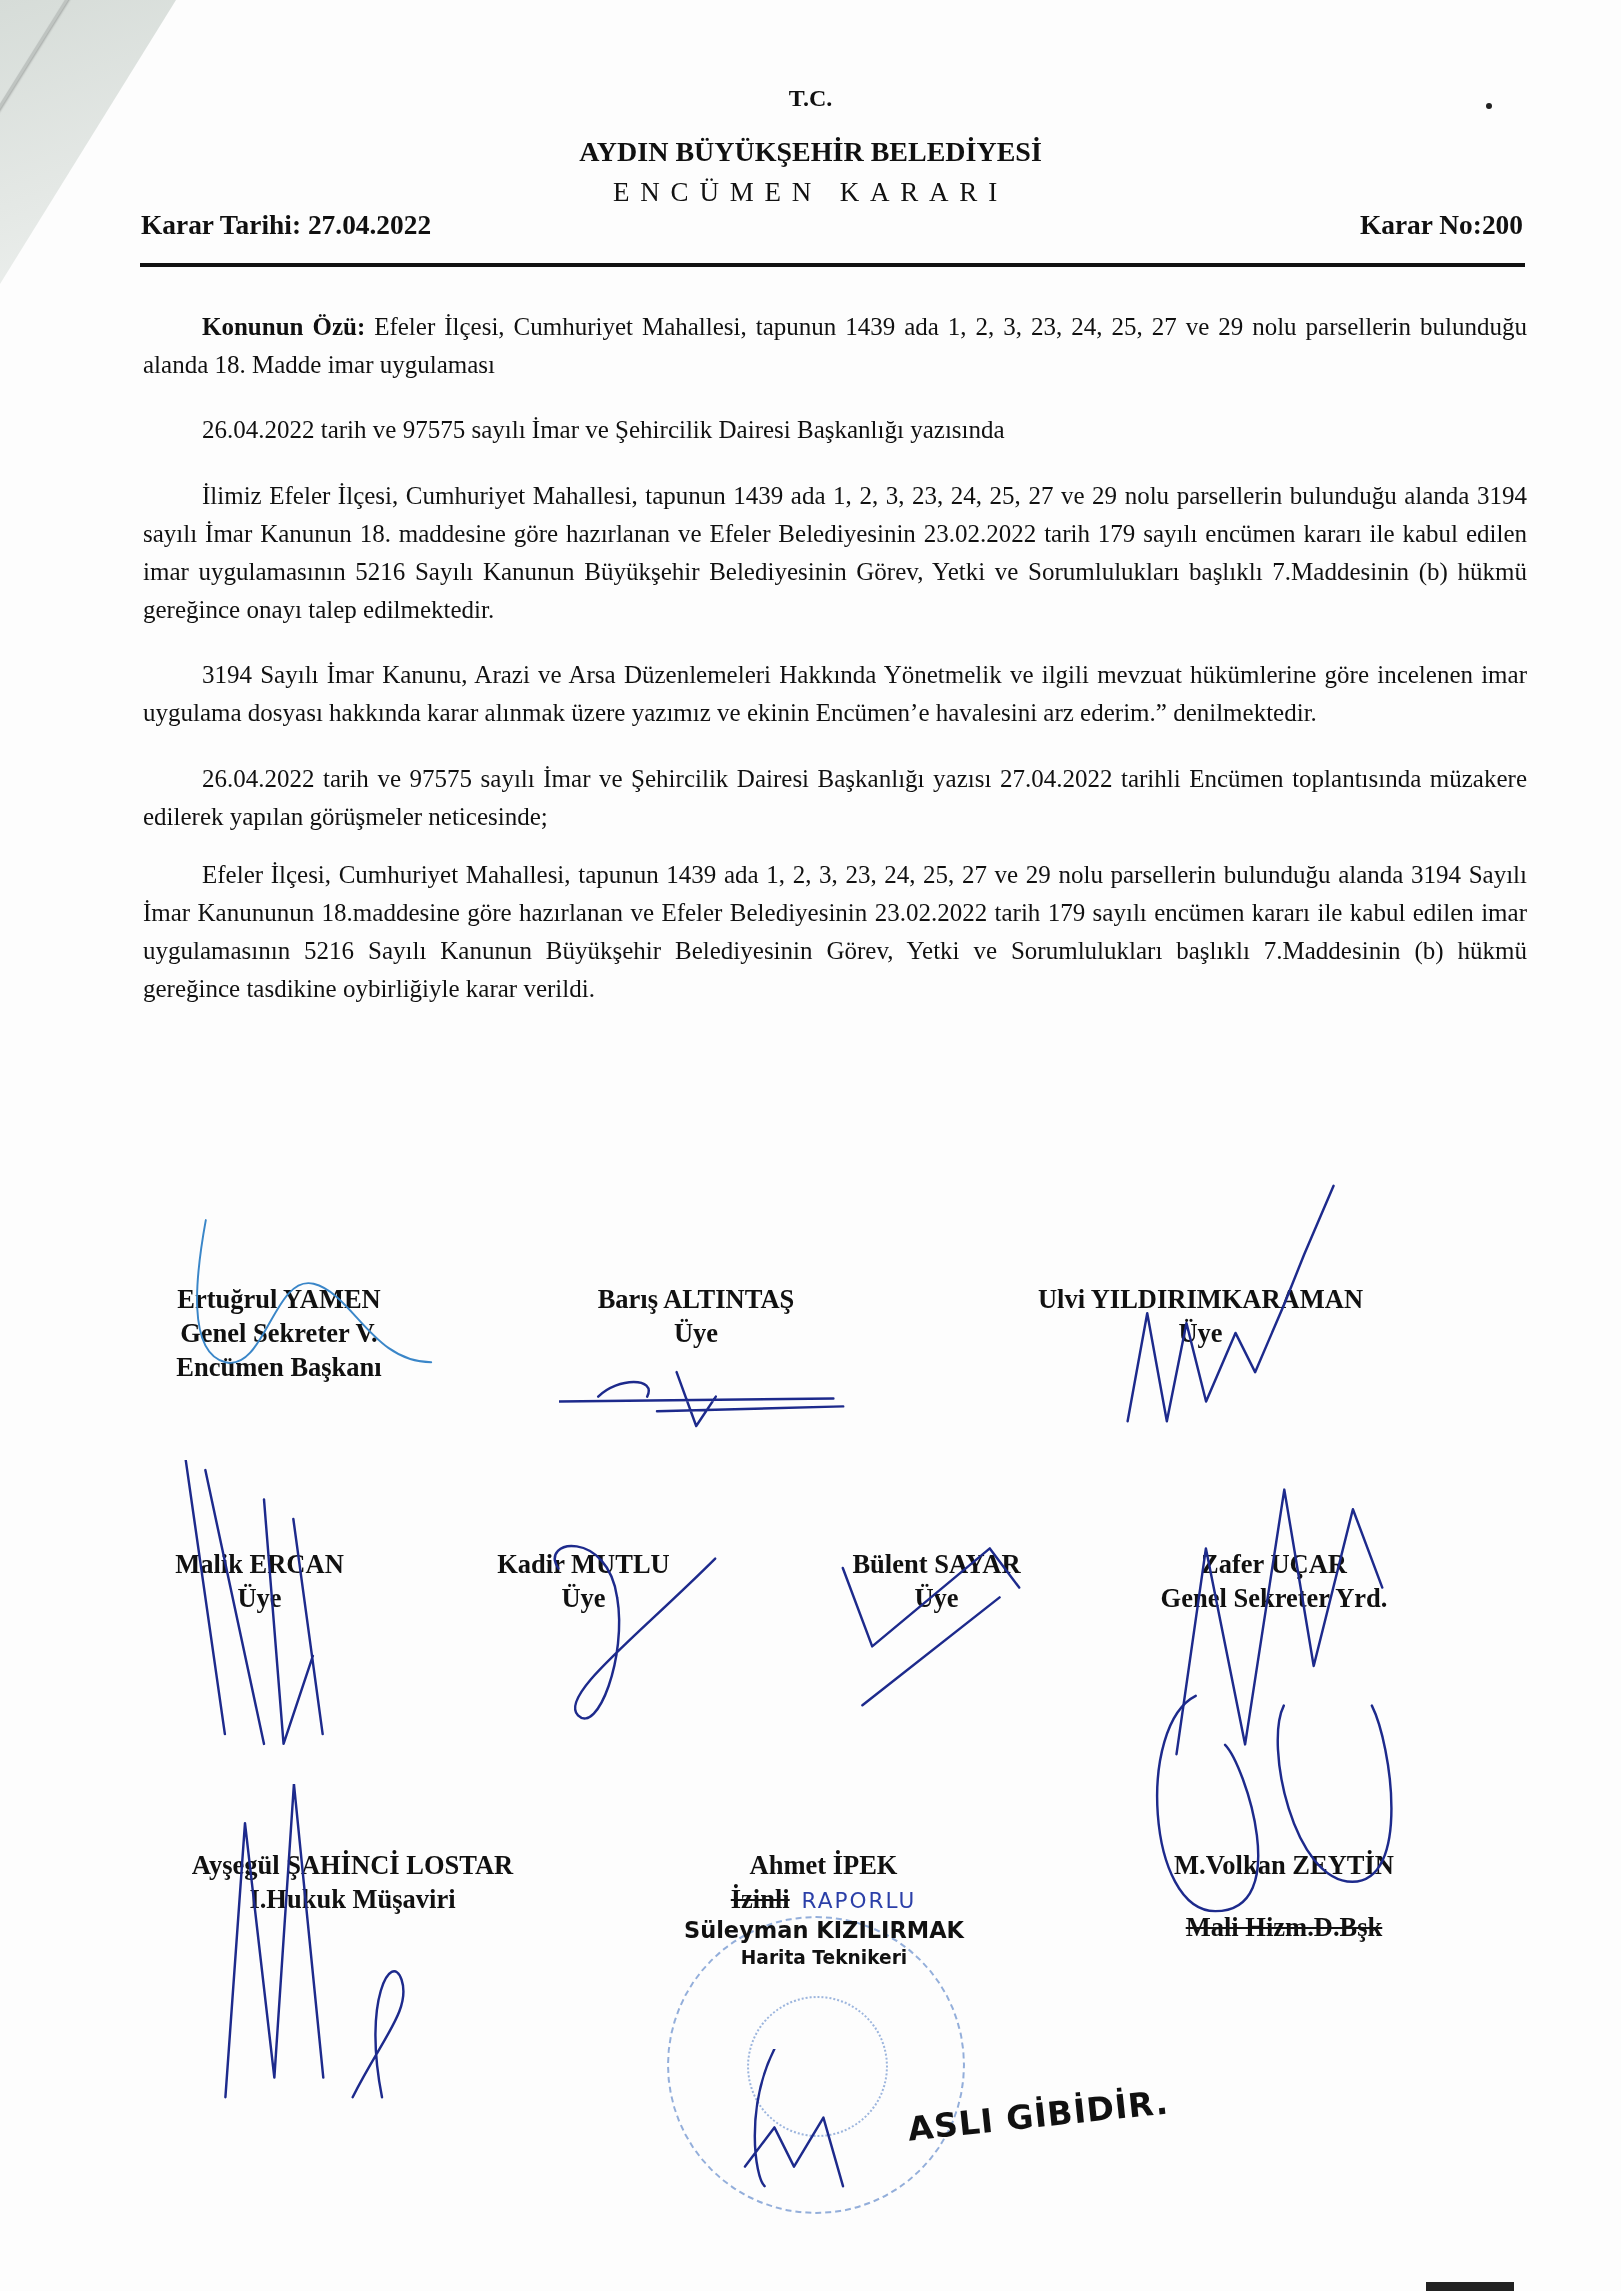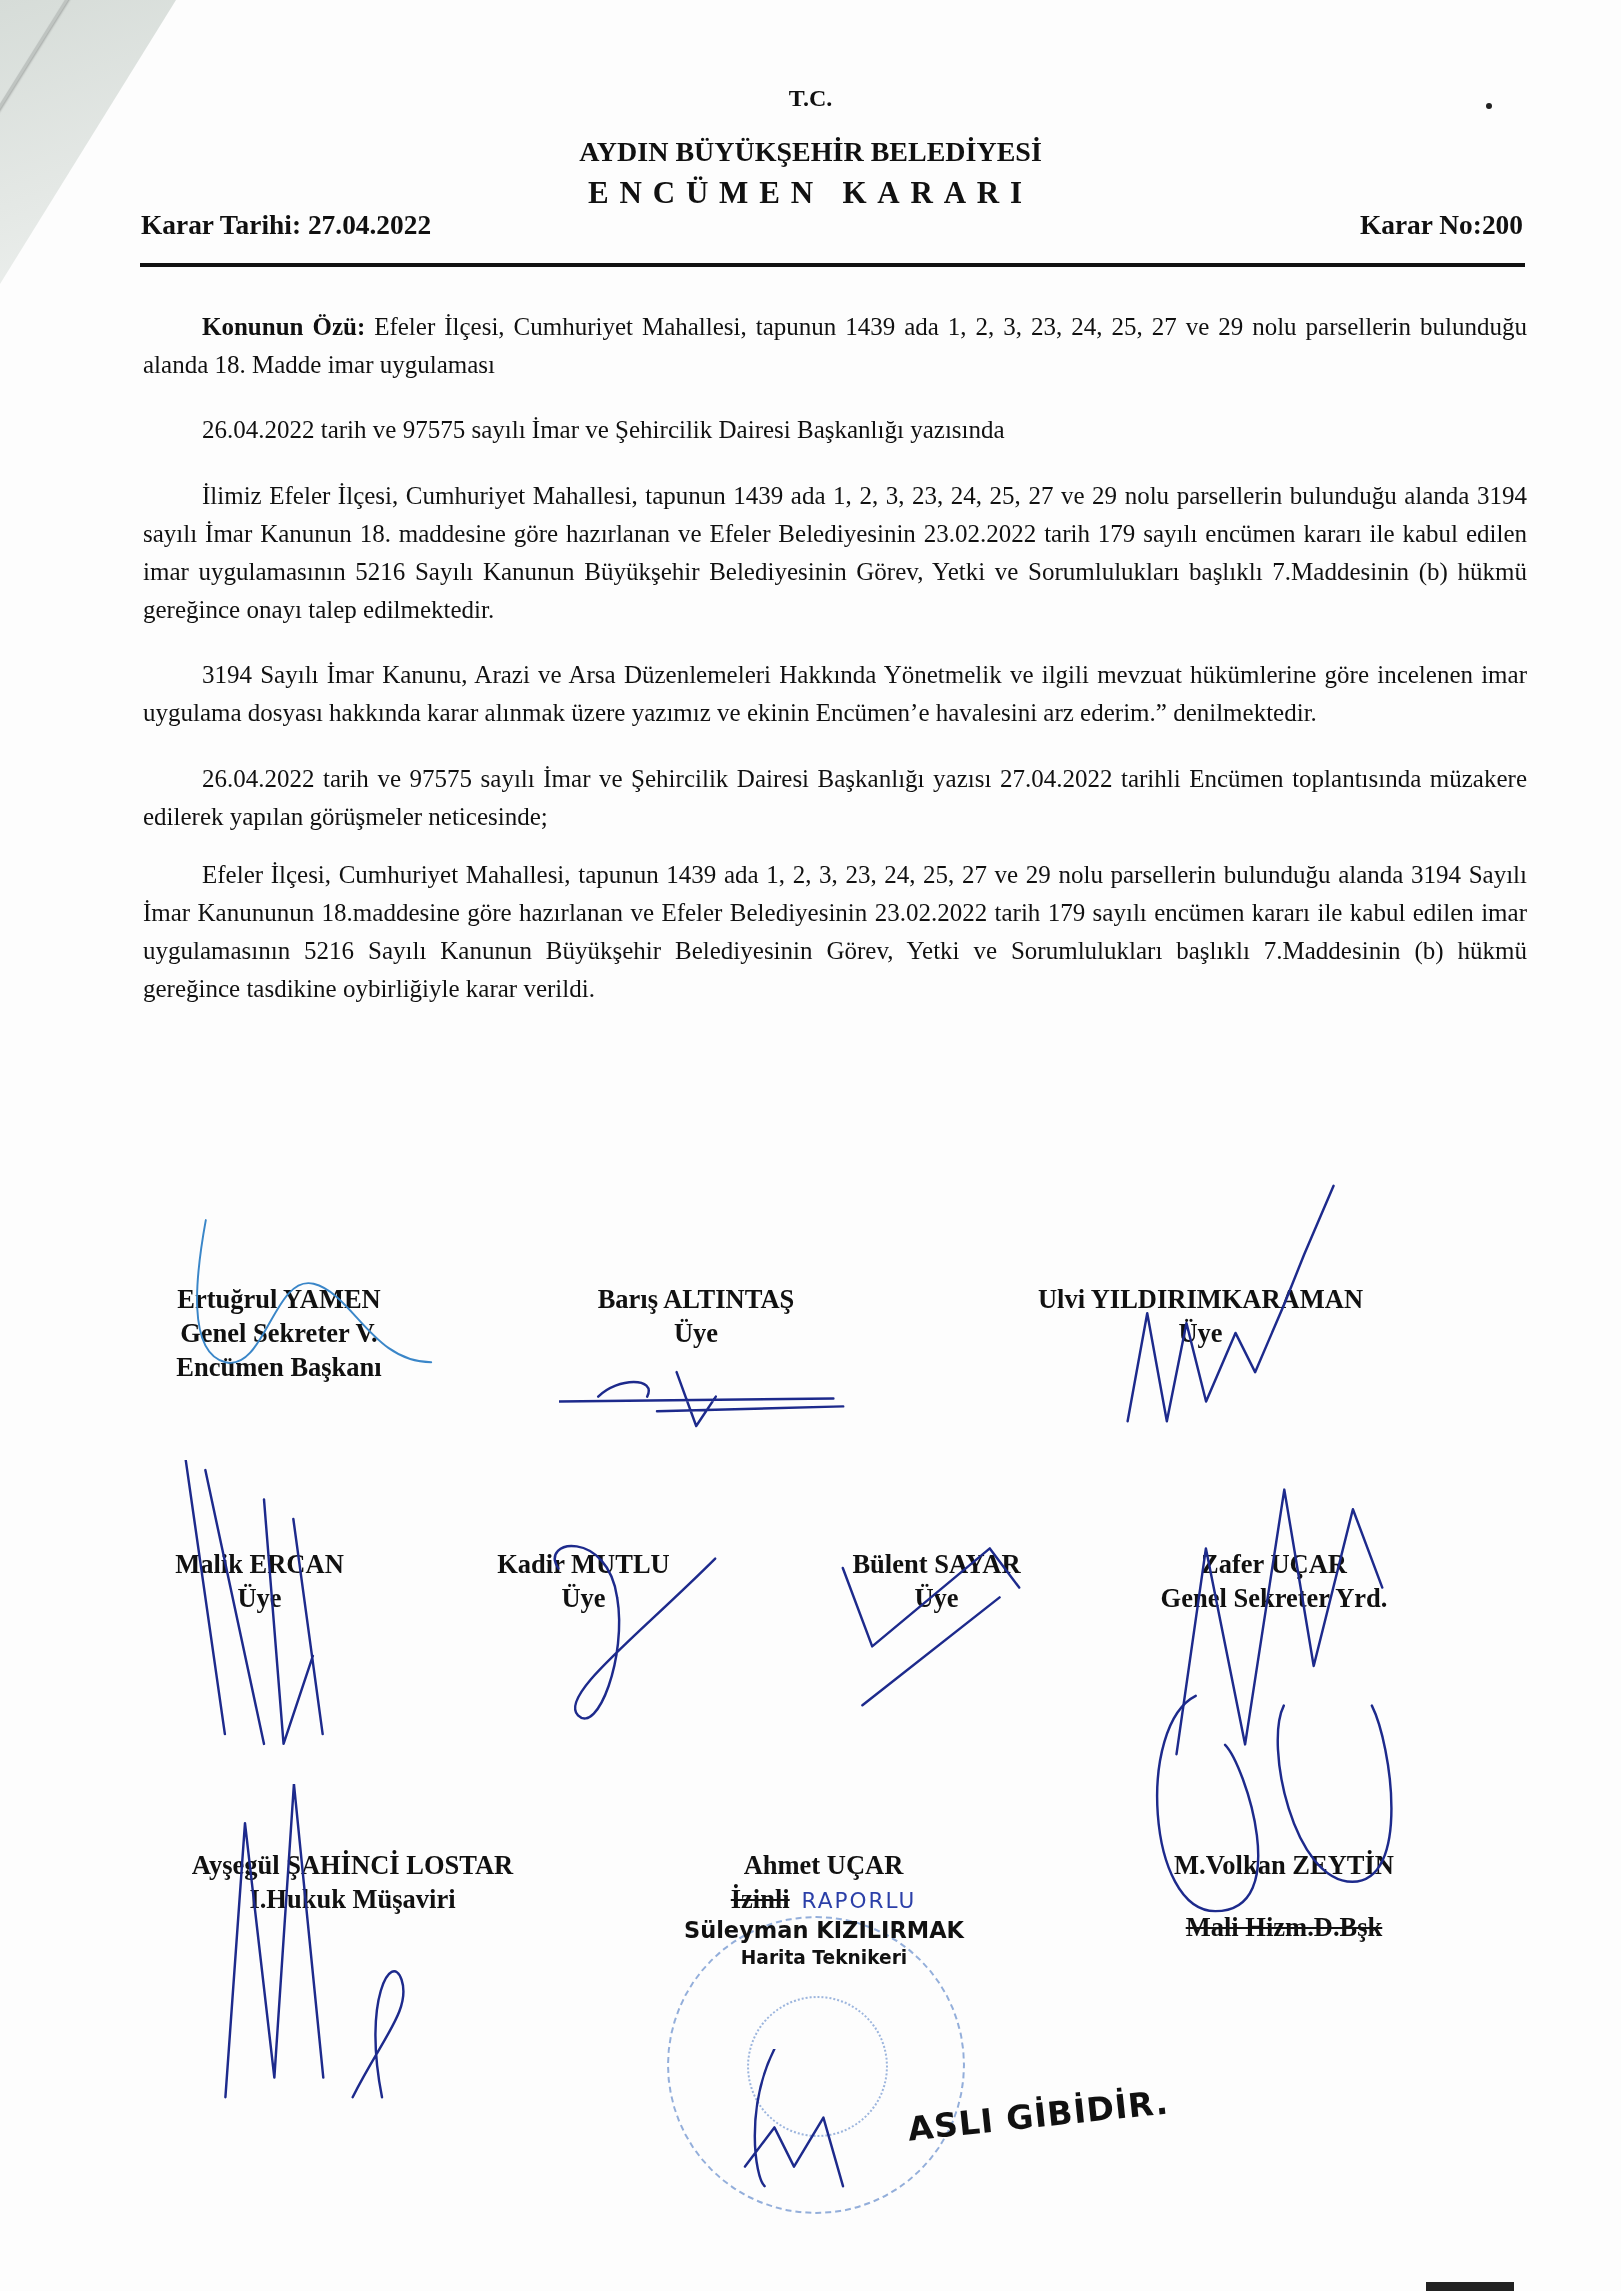--- a/index.html
+++ b/index.html
@@ -15,21 +15,21 @@
       clip-path: polygon(0 0, 100% 0, 0 100%);
     }
     .corner-edge {
       position: absolute; left: -19.6px; top: 137px; width: 333px; height: 2.9px;
       background: #bfc4c1; transform: rotate(-58deg); transform-origin: left center;
       box-shadow: 0 1px 2px rgba(0,0,0,0.25);
     }
     .header { position: absolute; left: 0; width: 100%; top: 78px; text-align: center; }
     .header .l1 { font-size: 24px; font-weight: bold; line-height: 41px; }
     .header .l2 { font-size: 28px; font-weight: bold; line-height: 41px; margin-top: 12px; }
-    .header .l3 { font-size: 31px; font-weight: bold; letter-spacing: 10.8px; line-height: 41px; }
+    .header .l3 { font-size: 27px; font-weight: normal; letter-spacing: 10.8px; line-height: 41px; }
     .meta-row {
       position: absolute; left: 141px; right: 98px; top: 210px;
       display: flex; justify-content: space-between;
       font-size: 27.4px; font-weight: bold;
     }
     .rule {
       position: absolute; left: 140px; width: 1385px; top: 263px; height: 3.9px; background: #111;
     }
     .body-text {
       position: absolute; left: 143px; width: 1384px; top: 308px;
@@ -129,21 +129,21 @@
 <div class="sig" style="left:1117px;top:1547px;width:314px;">
   <div>Zafer UÇAR</div>
   <div>Genel Sekreter Yrd.</div>
 </div>
 
 <div class="sig" style="left:137px;top:1848px;width:431px;">
   <div>Ayşegül ŞAHİNCİ LOSTAR</div>
   <div>I.Hukuk Müşaviri</div>
 </div>
 <div class="sig" style="left:598px;top:1848px;width:451px;">
-  <div>Ahmet UÇAR</div>
+  <div>Ahmet İPEK</div>
   <div><span class="strike">İzinli</span><span class="handwrite">RAPORLU</span></div>
 </div>
 <div class="sig" style="left:1137px;top:1848px;width:294px;">
   <div>M.Volkan ZEYTİN</div>
   <div class="strike">Mali Hizm.D.Bşk</div>
 </div>
 
 <svg class="scribble light" style="left:147px;top:1215px;" width="294" height="167" viewBox="0 0 300 170">
   <path d="M60 5 C50 60, 40 140, 80 150 C120 160, 130 60, 170 70 C210 80, 230 150, 290 150"></path>
 </svg>

